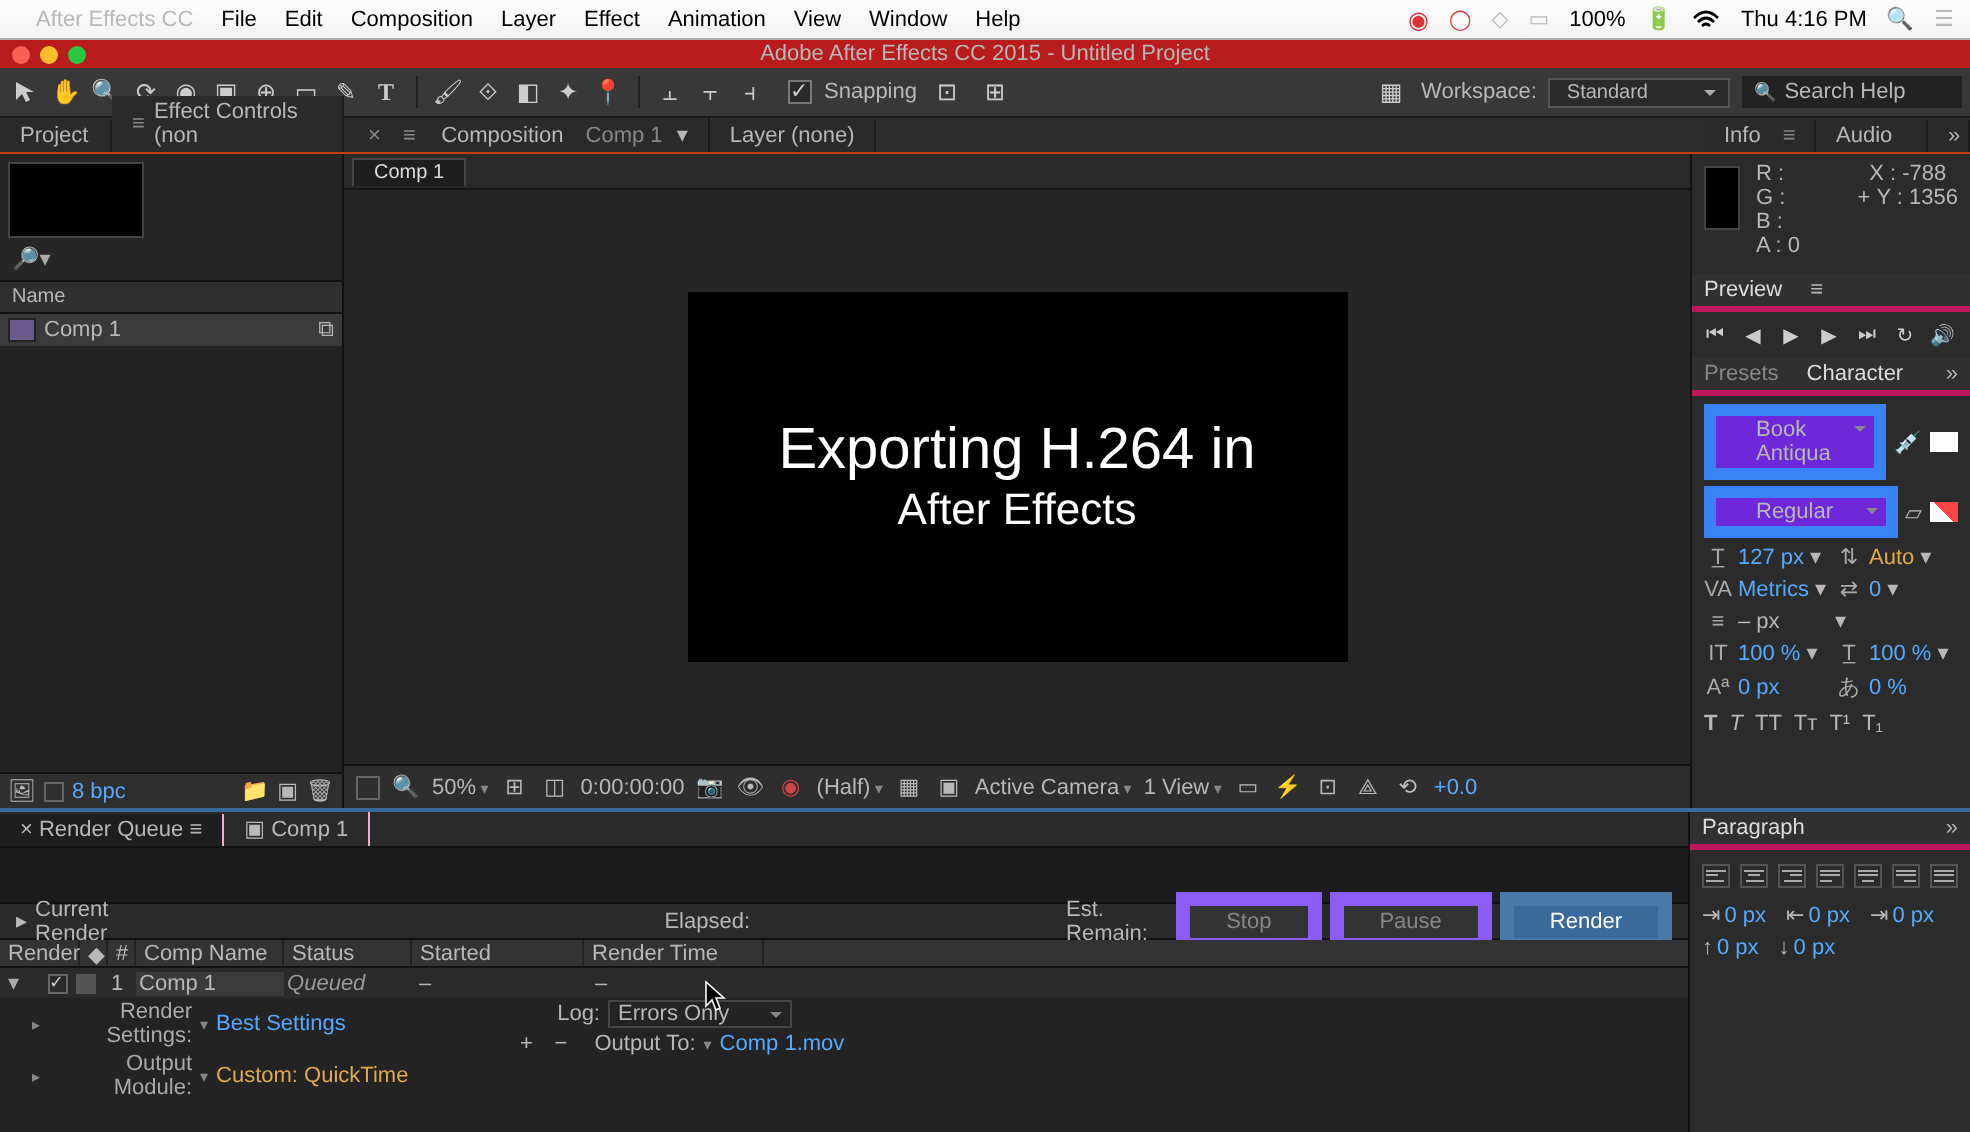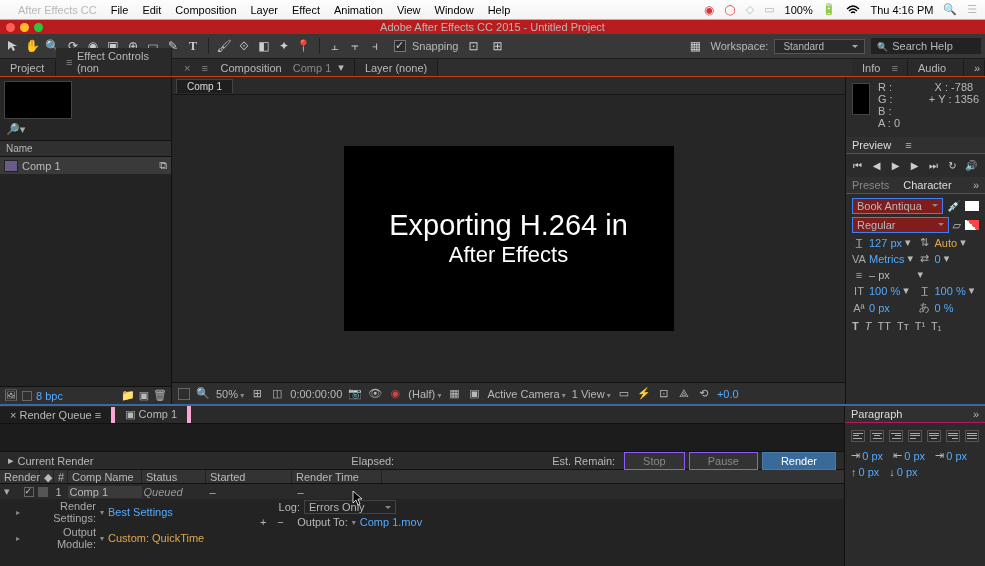--- a/index.html
+++ b/index.html
@@ -72,51 +72,51 @@
 .canvas { width:330px; height:185px; background:#000; display:flex; flex-direction:column; align-items:center; justify-content:center; font-family: Georgia, 'Times New Roman', serif;}
 .canvas .t1 { color:#fff; font-size:29px; }
 .canvas .t2 { color:#fff; font-size:22px; }
 .viewer-bar { height:22px; background:#2e2e2e; border-top:1px solid #111; display:flex; align-items:center; gap:6px; padding:0 6px; font-size:10px;}
 .viewer-bar .sq{width:12px;height:12px;border:1px solid #666;}
 .viewer-bar .dd::after{content:" ▾"; color:#888; font-size:8px;}
 .viewer-bar .tiny{width:14px;height:14px; display:flex;align-items:center;justify-content:center;}
 .expo { color:#55aaff; }
 
 
-.rp-header { background:#303030; padding:2px 6px; border-bottom:1px solid #be185d; display:flex; gap:14px; font-size:10px;}
+.rp-header { background:#303030; padding:2px 6px; border-bottom:3px solid #be185d; display:flex; gap:14px; font-size:10px;}
 .rp-header span.active{ color:#ddd; }
 .rp-body { padding:4px 6px; font-size:10px; }
 .info-body { display:flex; gap:8px; }
 .info-sw { width:18px; height:32px; background:#000; border:1px solid #444; margin-top:2px;}
 .info-vals { line-height:1.1; }
 .info-xy { text-align:center; }
 .preview-ctrls { display:flex; gap:4px; padding:4px; align-items:center; justify-content:flex-start;}
 .pbtn { width:15px; height:15px; display:flex; align-items:center; justify-content:center; font-size:10px; color:#ccc;}
 .char-body { padding:4px 6px; font-size:10px; }
 .char-row { display:flex; align-items:center; gap:4px; margin-bottom:3px;}
-.char-dd { flex:1; background:#7f1d1d; border:1px solid #3b82f6; padding:1px 4px; position:relative;}
+.char-dd { flex:1; background:#6d28d9; border:6px solid #3b82f6; padding:1px 20px; position:relative;}
 .char-dd::after{content:""; position:absolute; right:4px; top:5px; border:3px solid transparent; border-top-color:#888;}
 .sw-stack { display:flex; flex-direction:column; gap:1px;}
 .sw-stack .s{width:14px;height:10px;}
 .char-cell { display:flex; align-items:center; gap:3px; width:50%; }
 .char-cell .v { color:#55aaff; }
 .char-cell .ico { width:14px; text-align:center; color:#aaa;}
 .char-tt { display:flex; gap:6px; padding:2px 0; font-family:Georgia,serif; font-size:13px;}
 
 
 .bottom-area { height: 180px; background:#232323; border-top:2px solid #3a6a9a; display:flex;}
 .rq-col { flex:1; display:flex; flex-direction:column; border-right:1px solid #111;}
 .para-col { width:140px; background:#2b2b2b; }
 .rq-tabs { height:18px; background:#2a2a2a; display:flex; align-items:center; border-bottom:1px solid #111;}
-.rq-tab { padding:2px 10px; background:#1e1e1e; border-right:4px solid #f9a8d4; font-size:10px;}
+.rq-tab { padding:2px 10px; background:#1e1e1e; border-right:1px solid #f9a8d4; font-size:10px;}
 .rq-tab.inactive{ background:#2a2a2a; color:#888;}
 .rq-progress { height:28px; background:#1c1c1c; border-bottom:1px solid #111;}
 .rq-status { height:18px; background:#2a2a2a; display:flex; align-items:center; padding:0 8px; border-bottom:1px solid #111; font-size:10px; gap:4px;}
 .rq-status .lbl { }
-.rq-status .btn { padding:2px 18px; background:#333; border:1px solid #8b5cf6; color:#888;}
+.rq-status .btn { padding:2px 18px; background:#333; border:7px solid #8b5cf6; color:#888;}
 .rq-status .btn.render { background:#3a6a9a; color:#fff; border-color:#4a7aaa;}
 .rq-header { height:14px; background:#333; display:flex; font-size:9px; color:#888; border-bottom:1px solid #111;}
 .rq-header div { padding:1px 4px; border-right:1px solid #222;}
 .rq-row { display:flex; align-items:center; font-size:10px; background:#2a2a2a; padding:1px 4px; gap:2px;}
 .rq-row .tri{color:#aaa;}
 .rq-row .chk{width:10px;height:10px;border:1px solid #666; position:relative;}
 .rq-row .chk::after{content:"✓"; position:absolute; top:-2px; left:0; font-size:9px; color:#ccc;}
 .rq-sub { font-size:10px; padding:1px 4px 1px 16px; display:flex; align-items:center; gap:4px;}
 .rq-sub .tri{color:#888; font-size:8px;}
 .rq-sub .link{ color:#e0a94a; }

